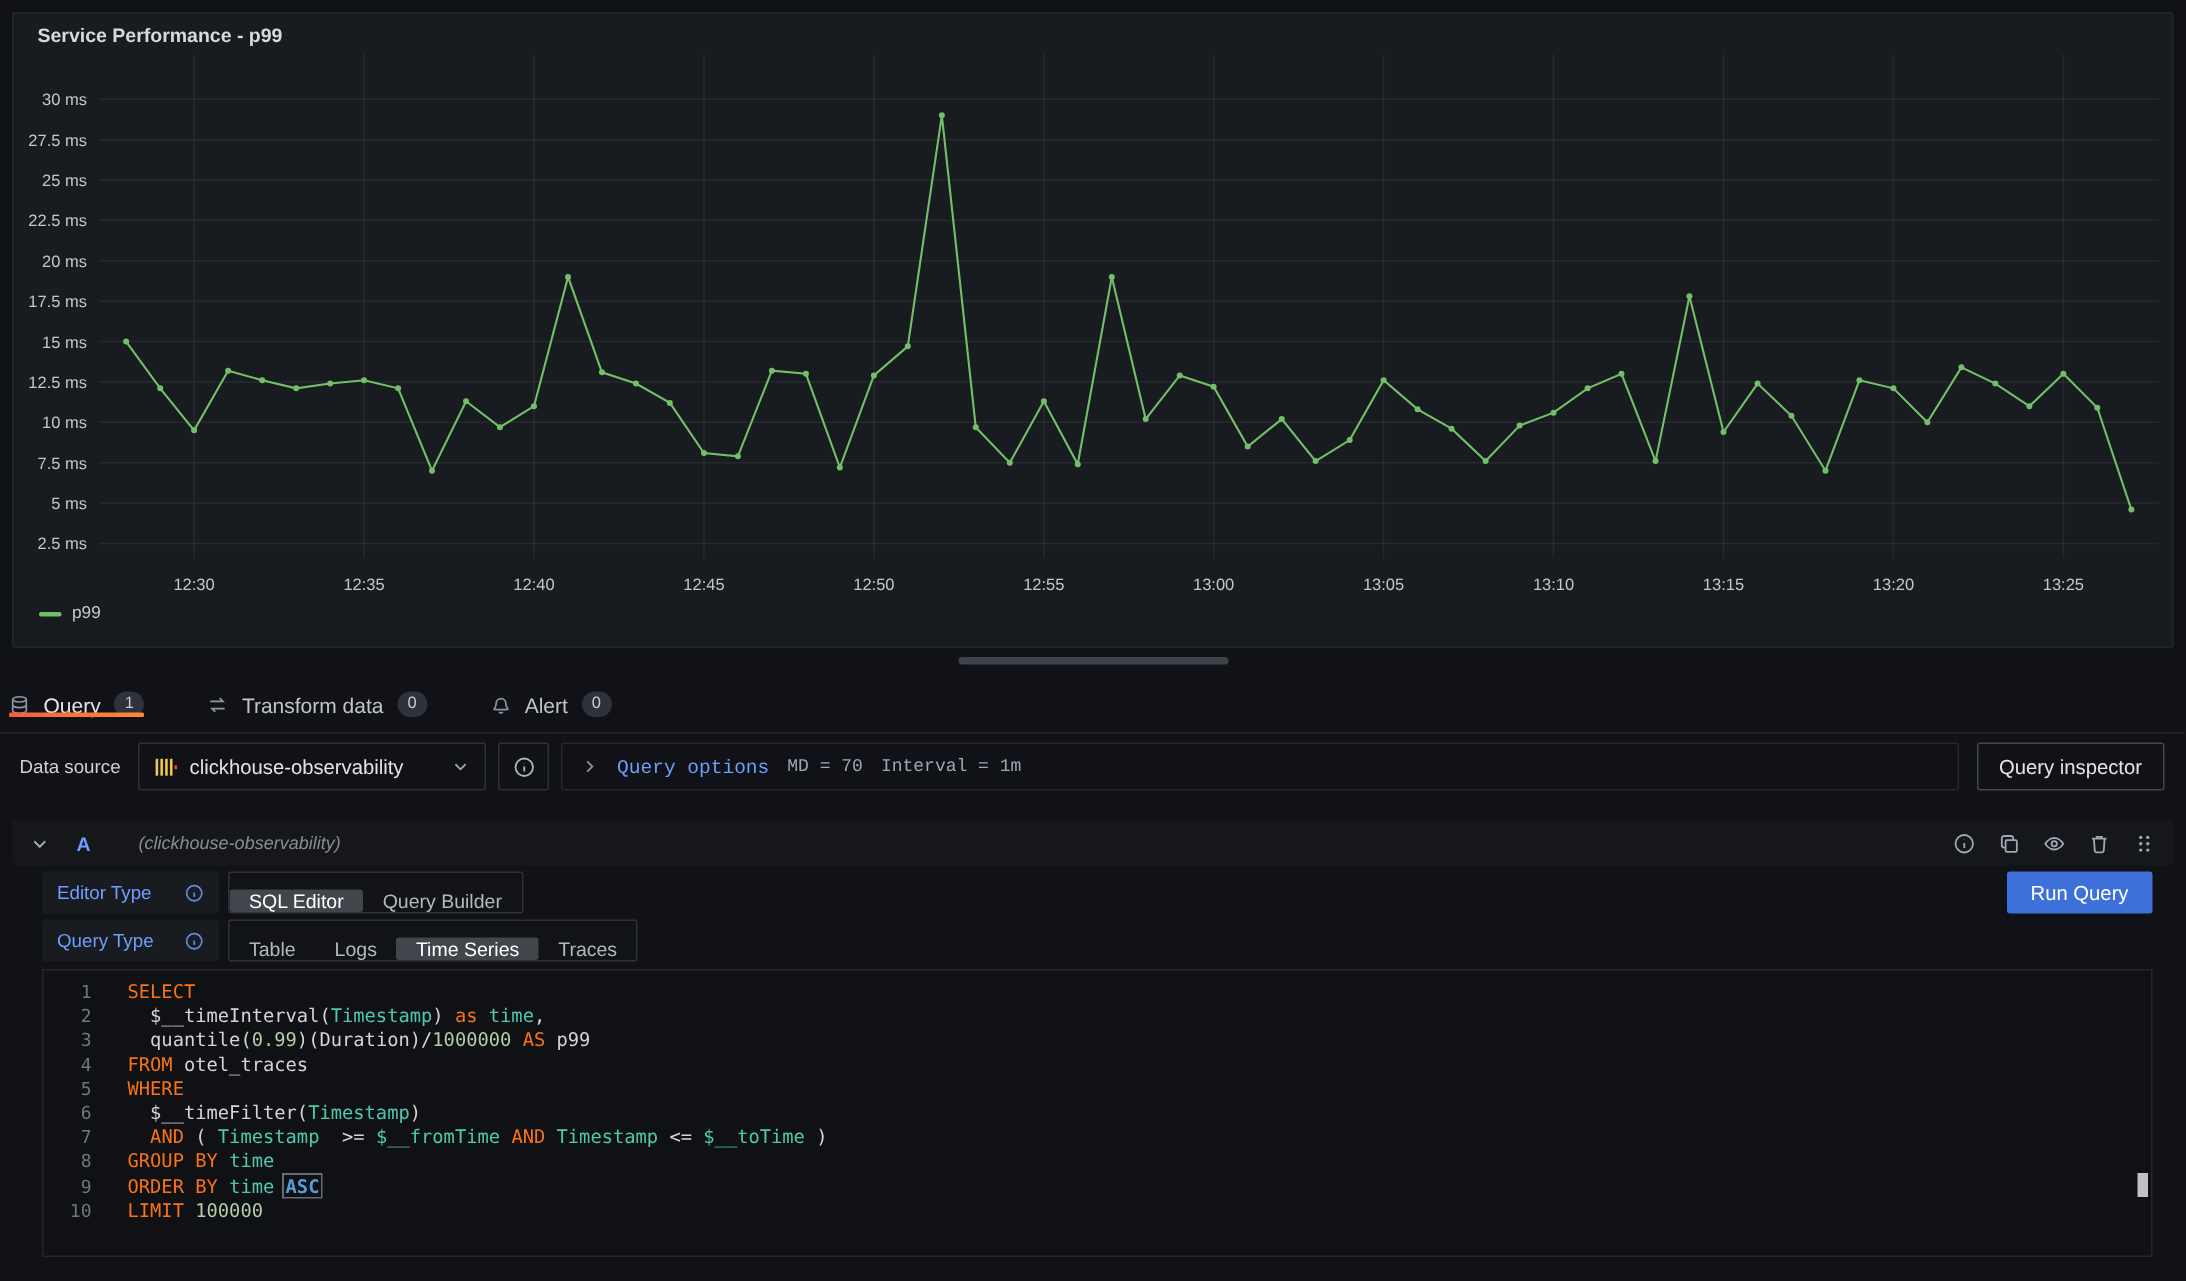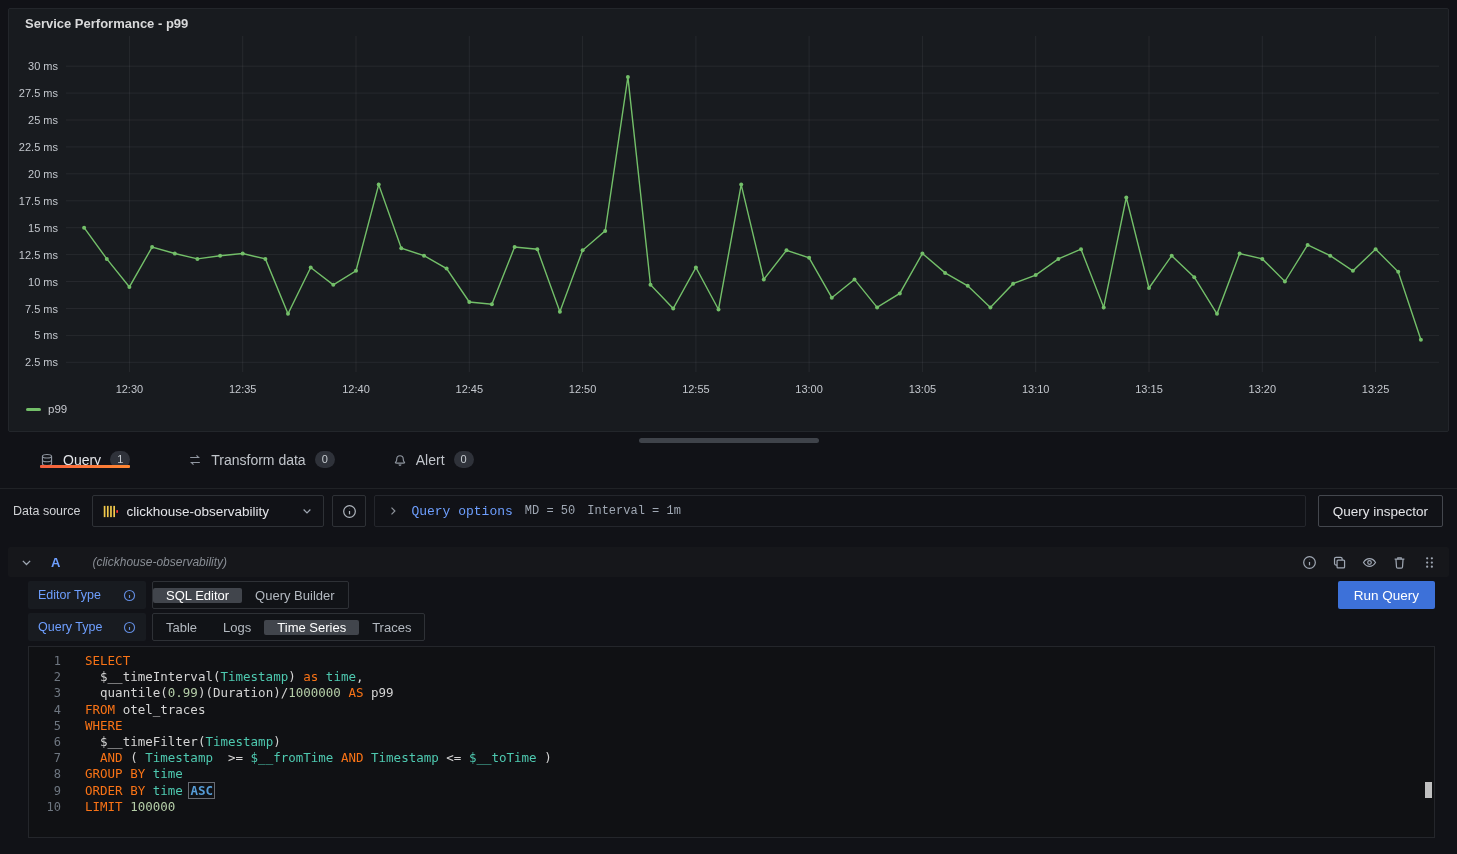--- a/index.html
+++ b/index.html
@@ -17,21 +17,21 @@
   .grid { stroke:rgba(204,204,220,0.08); stroke-width:1; }
   .ylab { fill:#c3c7cd; font-size:11px; text-anchor:end; font-family:"Liberation Sans","DejaVu Sans",sans-serif; }
   .xlab { fill:#c3c7cd; font-size:11px; text-anchor:middle; font-family:"Liberation Sans","DejaVu Sans",sans-serif; }
   .series { fill:none; stroke-width:1.4; }
   .legend { display:flex; align-items:center; gap:7px; padding-left:17px; height:18px; }
   .legend-swatch { display:inline-block; width:15px; height:3px; border-radius:2px; background:#73BF69; }
   .legend-label { font-size:11.5px; color:#c8cad0; }
   
   .scroll-handle { width:180px; height:5px; border-radius:3px; background:#3f434a; margin:6px auto 0; }
   
-  .tabs-row { display:flex; align-items:flex-start; gap:58px; padding-left:40px; height:38px; border-bottom:1px solid #202226; margin-top:8px; }
+  .tabs-row { display:flex; align-items:center; gap:42px; padding-left:6px; height:38px; border-bottom:1px solid #202226; margin-top:8px; }
   .tab { display:flex; align-items:center; gap:9px; font-size:14px; color:#c0c4ca; position:relative; cursor:pointer; }
   .tab .tab-icon { color:#9096a0; display:flex; align-items:center; }
   .tab.active { color:#e3e4e8; }
   .tab.active::after { content:""; position:absolute; left:0; right:0; bottom:0; height:3px;
     background:linear-gradient(90deg,#F55F3E,#FF8833); border-radius:1px; }
   .badge { background:#2f323a; color:#c7ccd1; border-radius:9px; padding:0 7px; font-size:11px; line-height:17px; }
   
   .ds-row { display:flex; align-items:center; gap:8px; margin:12px 14px 0 13px; height:20px; }
   .ds-label { font-size:12.5px; color:#d0d2d6; margin-right:4px; white-space:nowrap; }
   .ds-picker { display:flex; align-items:center; gap:8px; width:232px; height:32px; padding:0 10px;
@@ -53,21 +53,21 @@
   .refid { color:#6E9FFF; font-size:13px; font-weight:600; margin-left:18px; cursor:pointer; }
   .ds-hint { font-style:italic; color:#888d94; font-size:12px; margin-left:32px; }
   .qh-actions { margin-left:auto; display:flex; align-items:center; gap:15px; color:#9fa7b3; }
   .qh-actions .act { display:flex; align-items:center; cursor:pointer; background:none; border:none; color:#9fa7b3; padding:0; }
   
   .editor-area { margin:3px 22px 0 28px; }
   .editor-row { display:flex; align-items:center; gap:6px; margin-top:4px; }
   .field-label { display:flex; align-items:center; justify-content:space-between; width:118px; height:28px;
     padding:0 10px; background:#181b20; border-radius:2px; color:#6E9FFF; font-size:12.5px; }
   .field-label .fl-icon { display:flex; align-items:center; color:#6E9FFF; opacity:.85; }
-  .segmented { display:inline-flex; align-items:center; height:28px; border:1px solid #2e3136; border-radius:2px; background:#111317; overflow:hidden; }
+  .segmented { display:inline-flex; align-items:flex-end; height:28px; border:1px solid #2e3136; border-radius:2px; background:#111317; overflow:hidden; }
   .seg { border:none; background:transparent; color:#b3b9c0; font-size:13px; padding:0 13px; cursor:pointer; font-family:inherit; }
   .seg.selected { background:#41454c; color:#ffffff; border-radius:2px; }
   .run-btn { margin-left:auto; height:28px; padding:0 16px; background:#3D71D9; color:#fff; border:none;
     border-radius:2px; font-size:13.5px; font-weight:500; cursor:pointer; font-family:inherit; }
   
   .code-editor { position:relative; margin-top:5px; height:192px; background:#101114; border:1px solid #24262b;
     padding:6px 0 0; font-family:"DejaVu Sans Mono","Liberation Mono",monospace; font-size:12.5px; overflow:hidden; }
   .code-line { display:flex; height:16.2px; line-height:16.2px; }
   .ln { flex:none; width:56px; text-align:right; padding-right:24px; color:#6e7680; font-size:12px; }
   .lc { white-space:pre; }
@@ -268,21 +268,21 @@
         </svg>
     </span>
   </button>
   <div class="query-options">
     <span style="display:flex;align-items:center;">
       <svg viewBox="0 0 16 16" width="12" height="12" fill="none" stroke="currentColor" stroke-width="1.6">
           <path d="M6 3.5L10.5 8 6 12.5"></path>
         </svg>
     </span>
     <span class="qo-link">Query options</span>
-    <span class="qo-meta">MD = 50</span>
+    <span class="qo-meta">MD = 70</span>
     <span class="qo-meta">Interval = 1m</span>
   </div>
   <button class="inspector-btn">Query inspector</button>
 </div>
 
 <div class="query-header">
   <span class="qh-chev">
     <svg viewBox="0 0 16 16" width="13" height="13" fill="none" stroke="currentColor" stroke-width="1.6">
         <path d="M3.5 6l4.5 4.5L12.5 6"></path>
       </svg>

